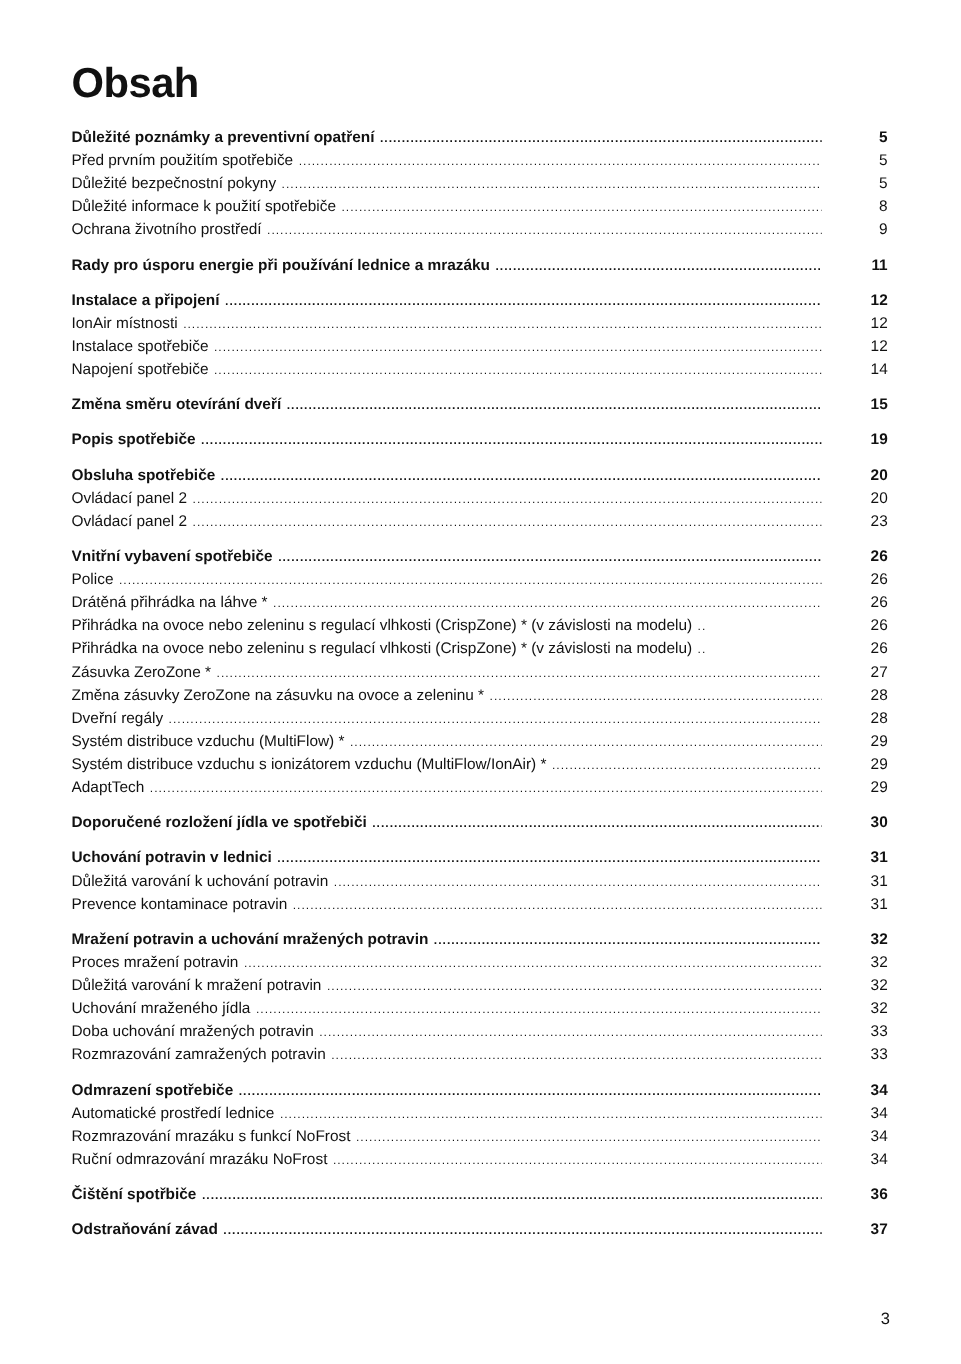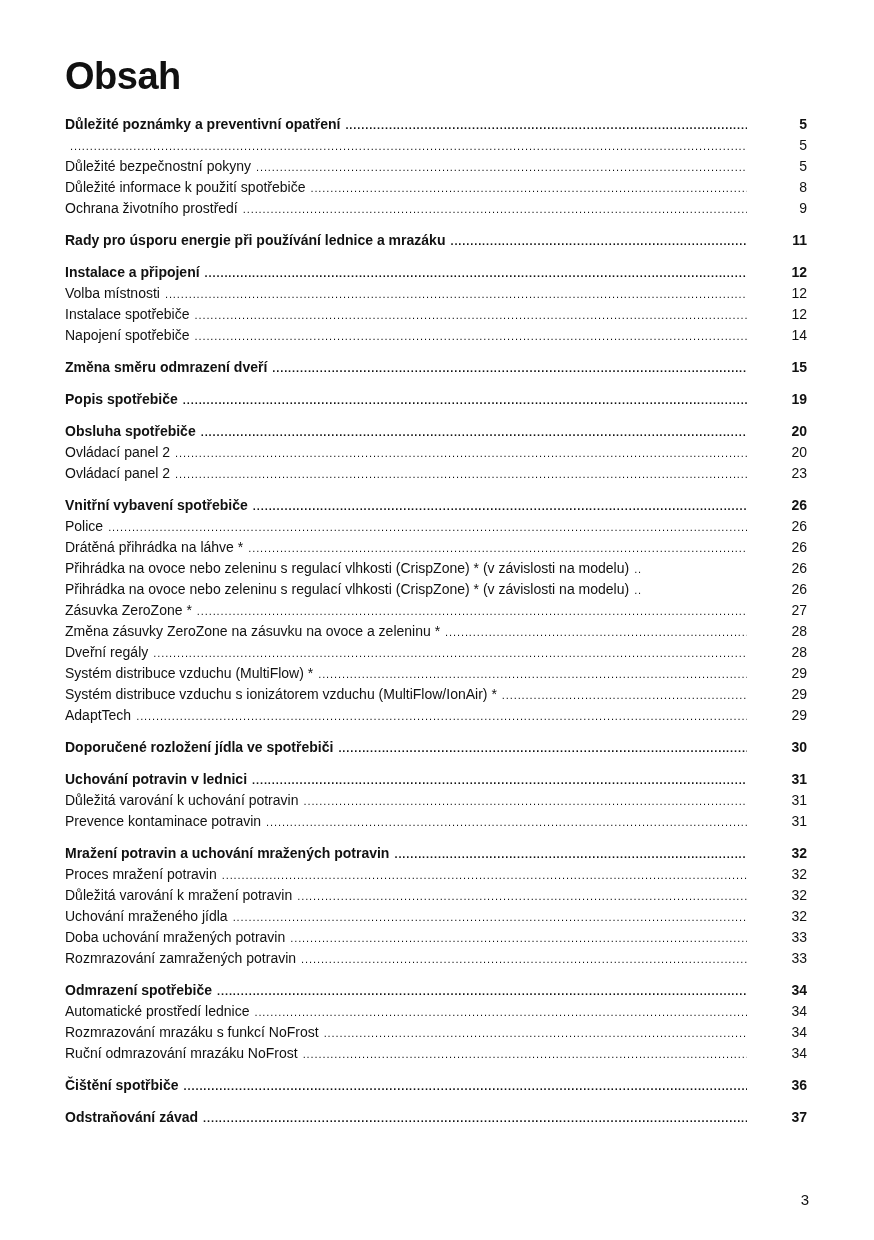--- a/index.html
+++ b/index.html
@@ -101,20 +101,21 @@
       <div class="toc-row heading">
         <div class="leader-wrap">
           <span class="toc-title">Důležité poznámky a preventivní opatření</span>
           <span class="toc-leader"></span>
         </div>
         <span class="toc-gutter"></span>
         <span class="toc-page">5</span>
       </div>
       <div class="toc-row">
         <div class="leader-wrap">
+          <span class="toc-title">Před prvním použitím spotřebiče</span>
           <span class="toc-leader"></span>
         </div>
         <span class="toc-gutter"></span>
         <span class="toc-page">5</span>
       </div>
       <div class="toc-row">
         <div class="leader-wrap">
           <span class="toc-title">Důležité bezpečnostní pokyny</span>
           <span class="toc-leader"></span>
         </div>
@@ -152,21 +153,21 @@
       <div class="toc-row heading">
         <div class="leader-wrap">
           <span class="toc-title">Instalace a připojení</span>
           <span class="toc-leader"></span>
         </div>
         <span class="toc-gutter"></span>
         <span class="toc-page">12</span>
       </div>
       <div class="toc-row">
         <div class="leader-wrap">
-          <span class="toc-title">Volba místnosti</span>
+          <span class="toc-title">IonAir místnosti</span>
           <span class="toc-leader"></span>
         </div>
         <span class="toc-gutter"></span>
         <span class="toc-page">12</span>
       </div>
       <div class="toc-row">
         <div class="leader-wrap">
           <span class="toc-title">Instalace spotřebiče</span>
           <span class="toc-leader"></span>
         </div>
@@ -178,21 +179,21 @@
           <span class="toc-title">Napojení spotřebiče</span>
           <span class="toc-leader"></span>
         </div>
         <span class="toc-gutter"></span>
         <span class="toc-page">14</span>
       </div>
     </div>
     <div class="toc-section">
       <div class="toc-row heading">
         <div class="leader-wrap">
-          <span class="toc-title">Změna směru odmrazení dveří</span>
+          <span class="toc-title">Změna směru otevírání dveří</span>
           <span class="toc-leader"></span>
         </div>
         <span class="toc-gutter"></span>
         <span class="toc-page">15</span>
       </div>
     </div>
     <div class="toc-section">
       <div class="toc-row heading">
         <div class="leader-wrap">
           <span class="toc-title">Popis spotřebiče</span>

